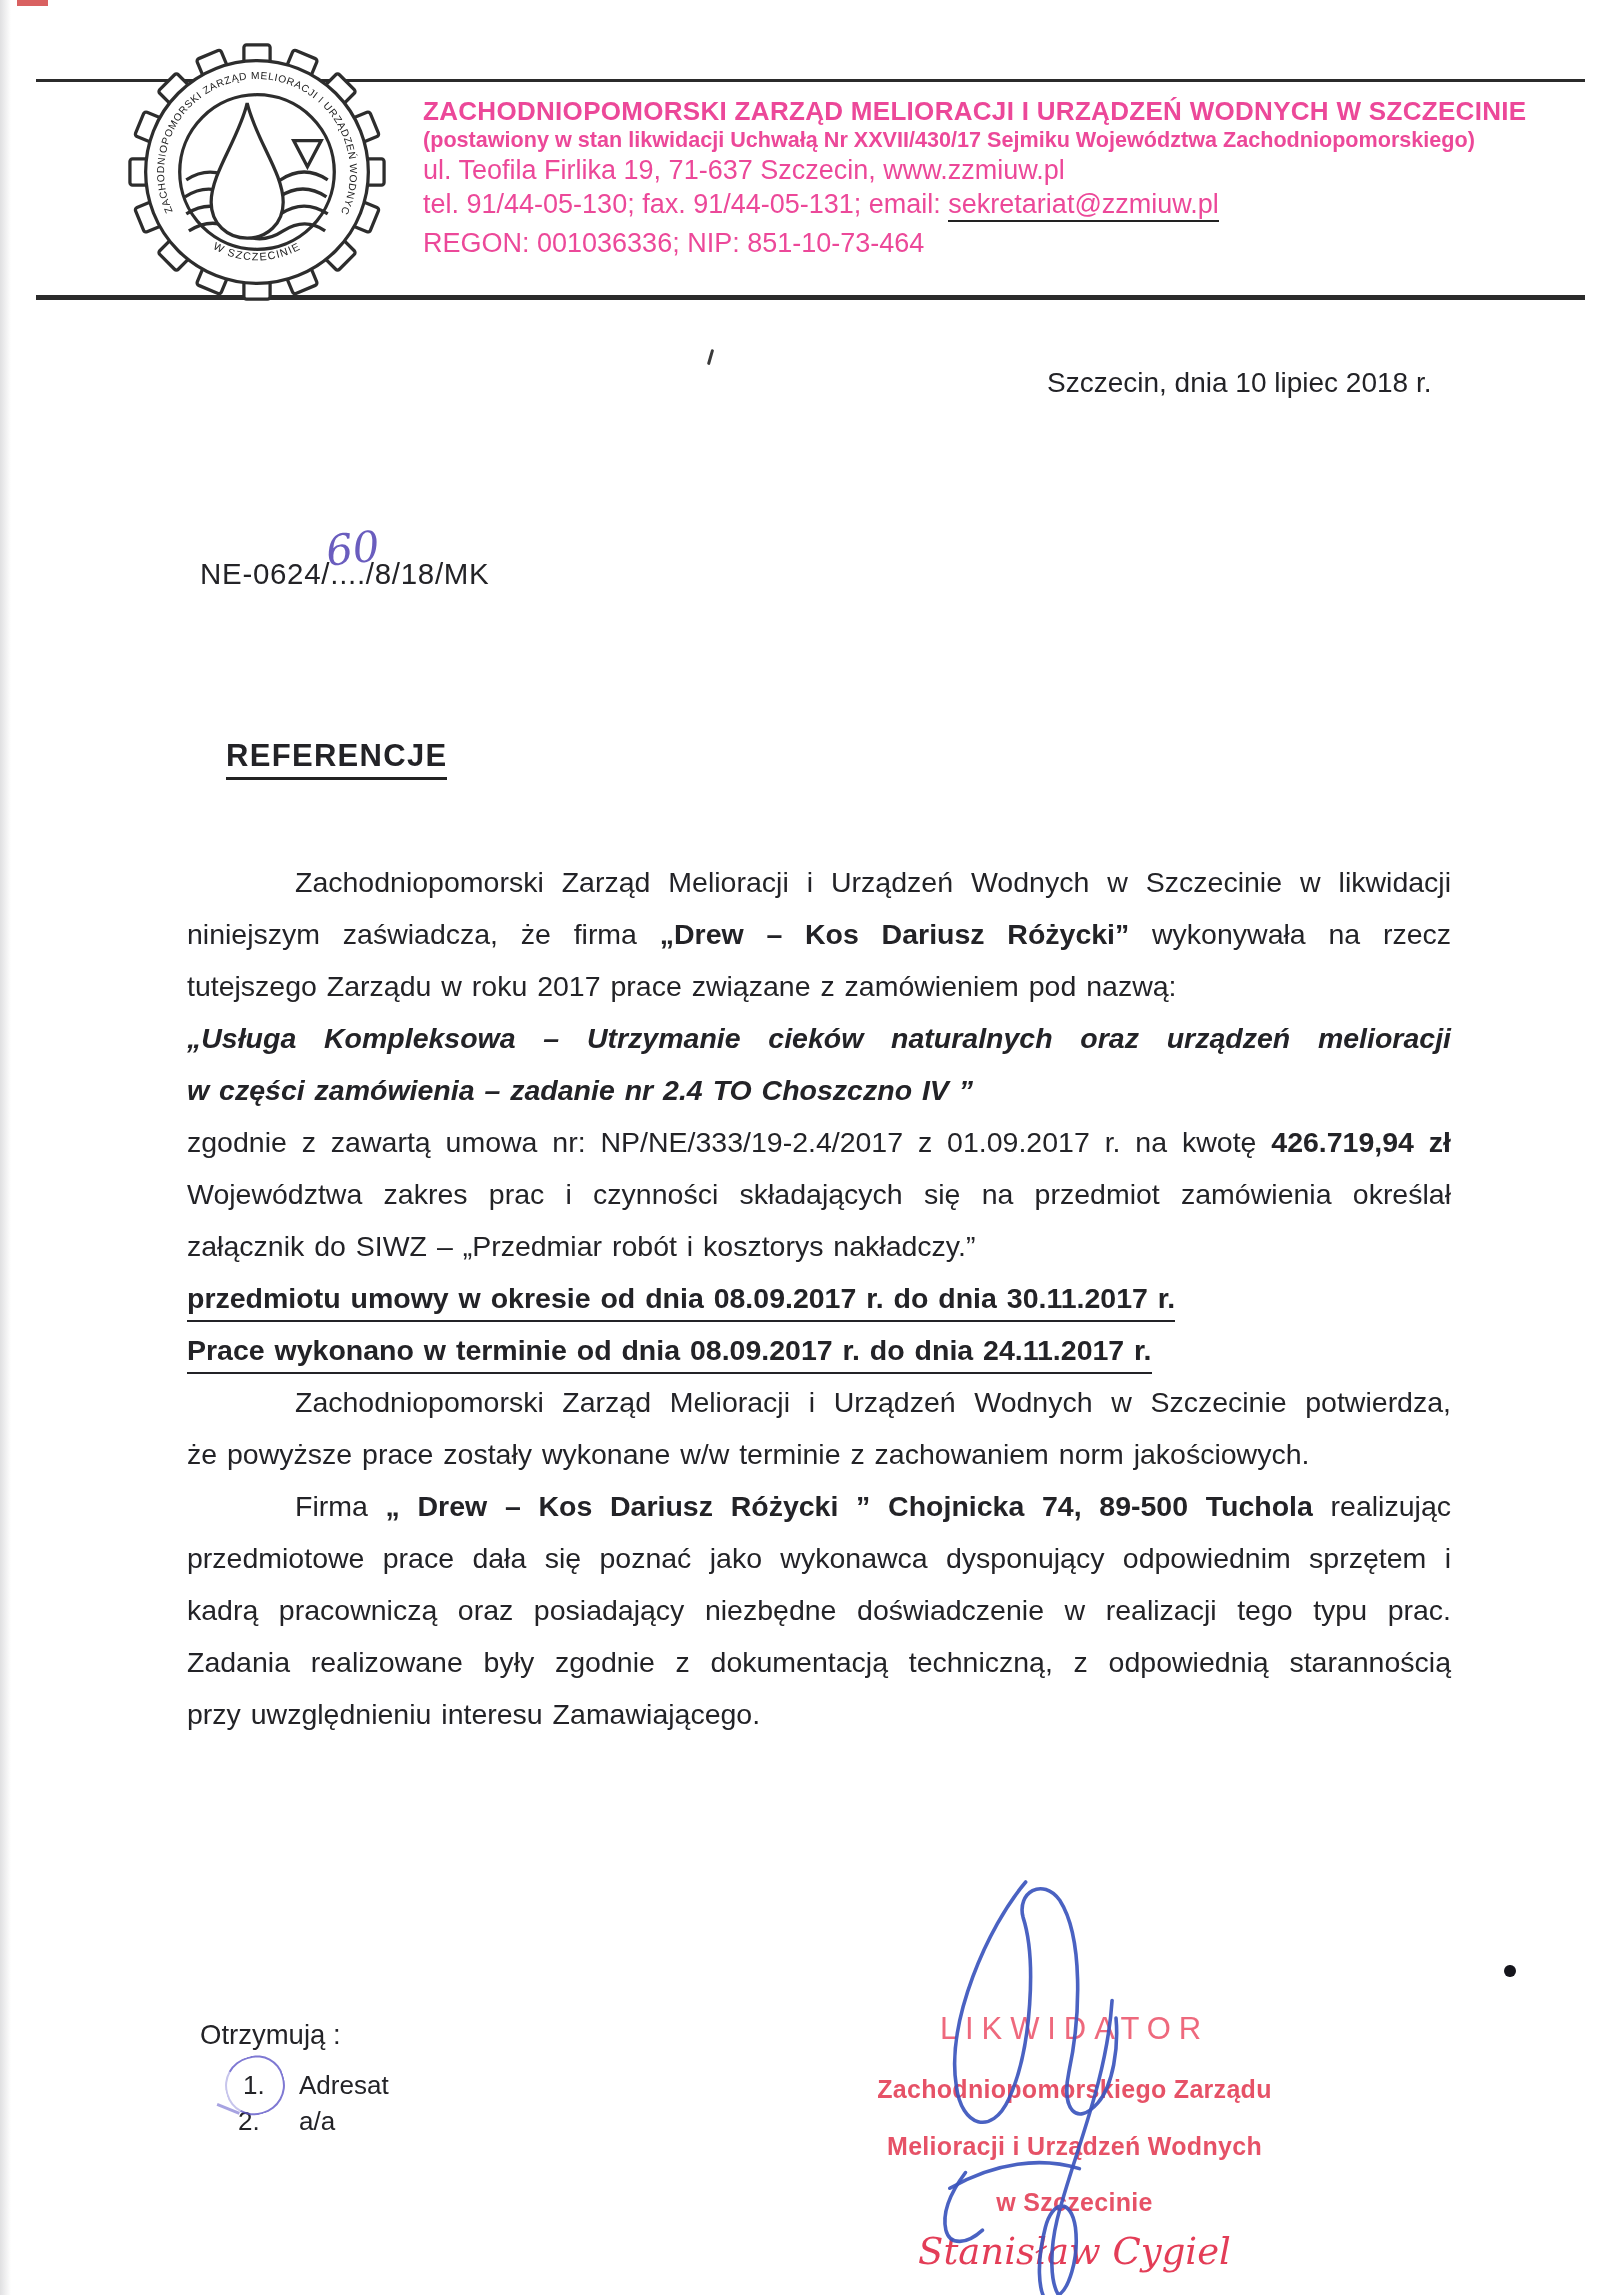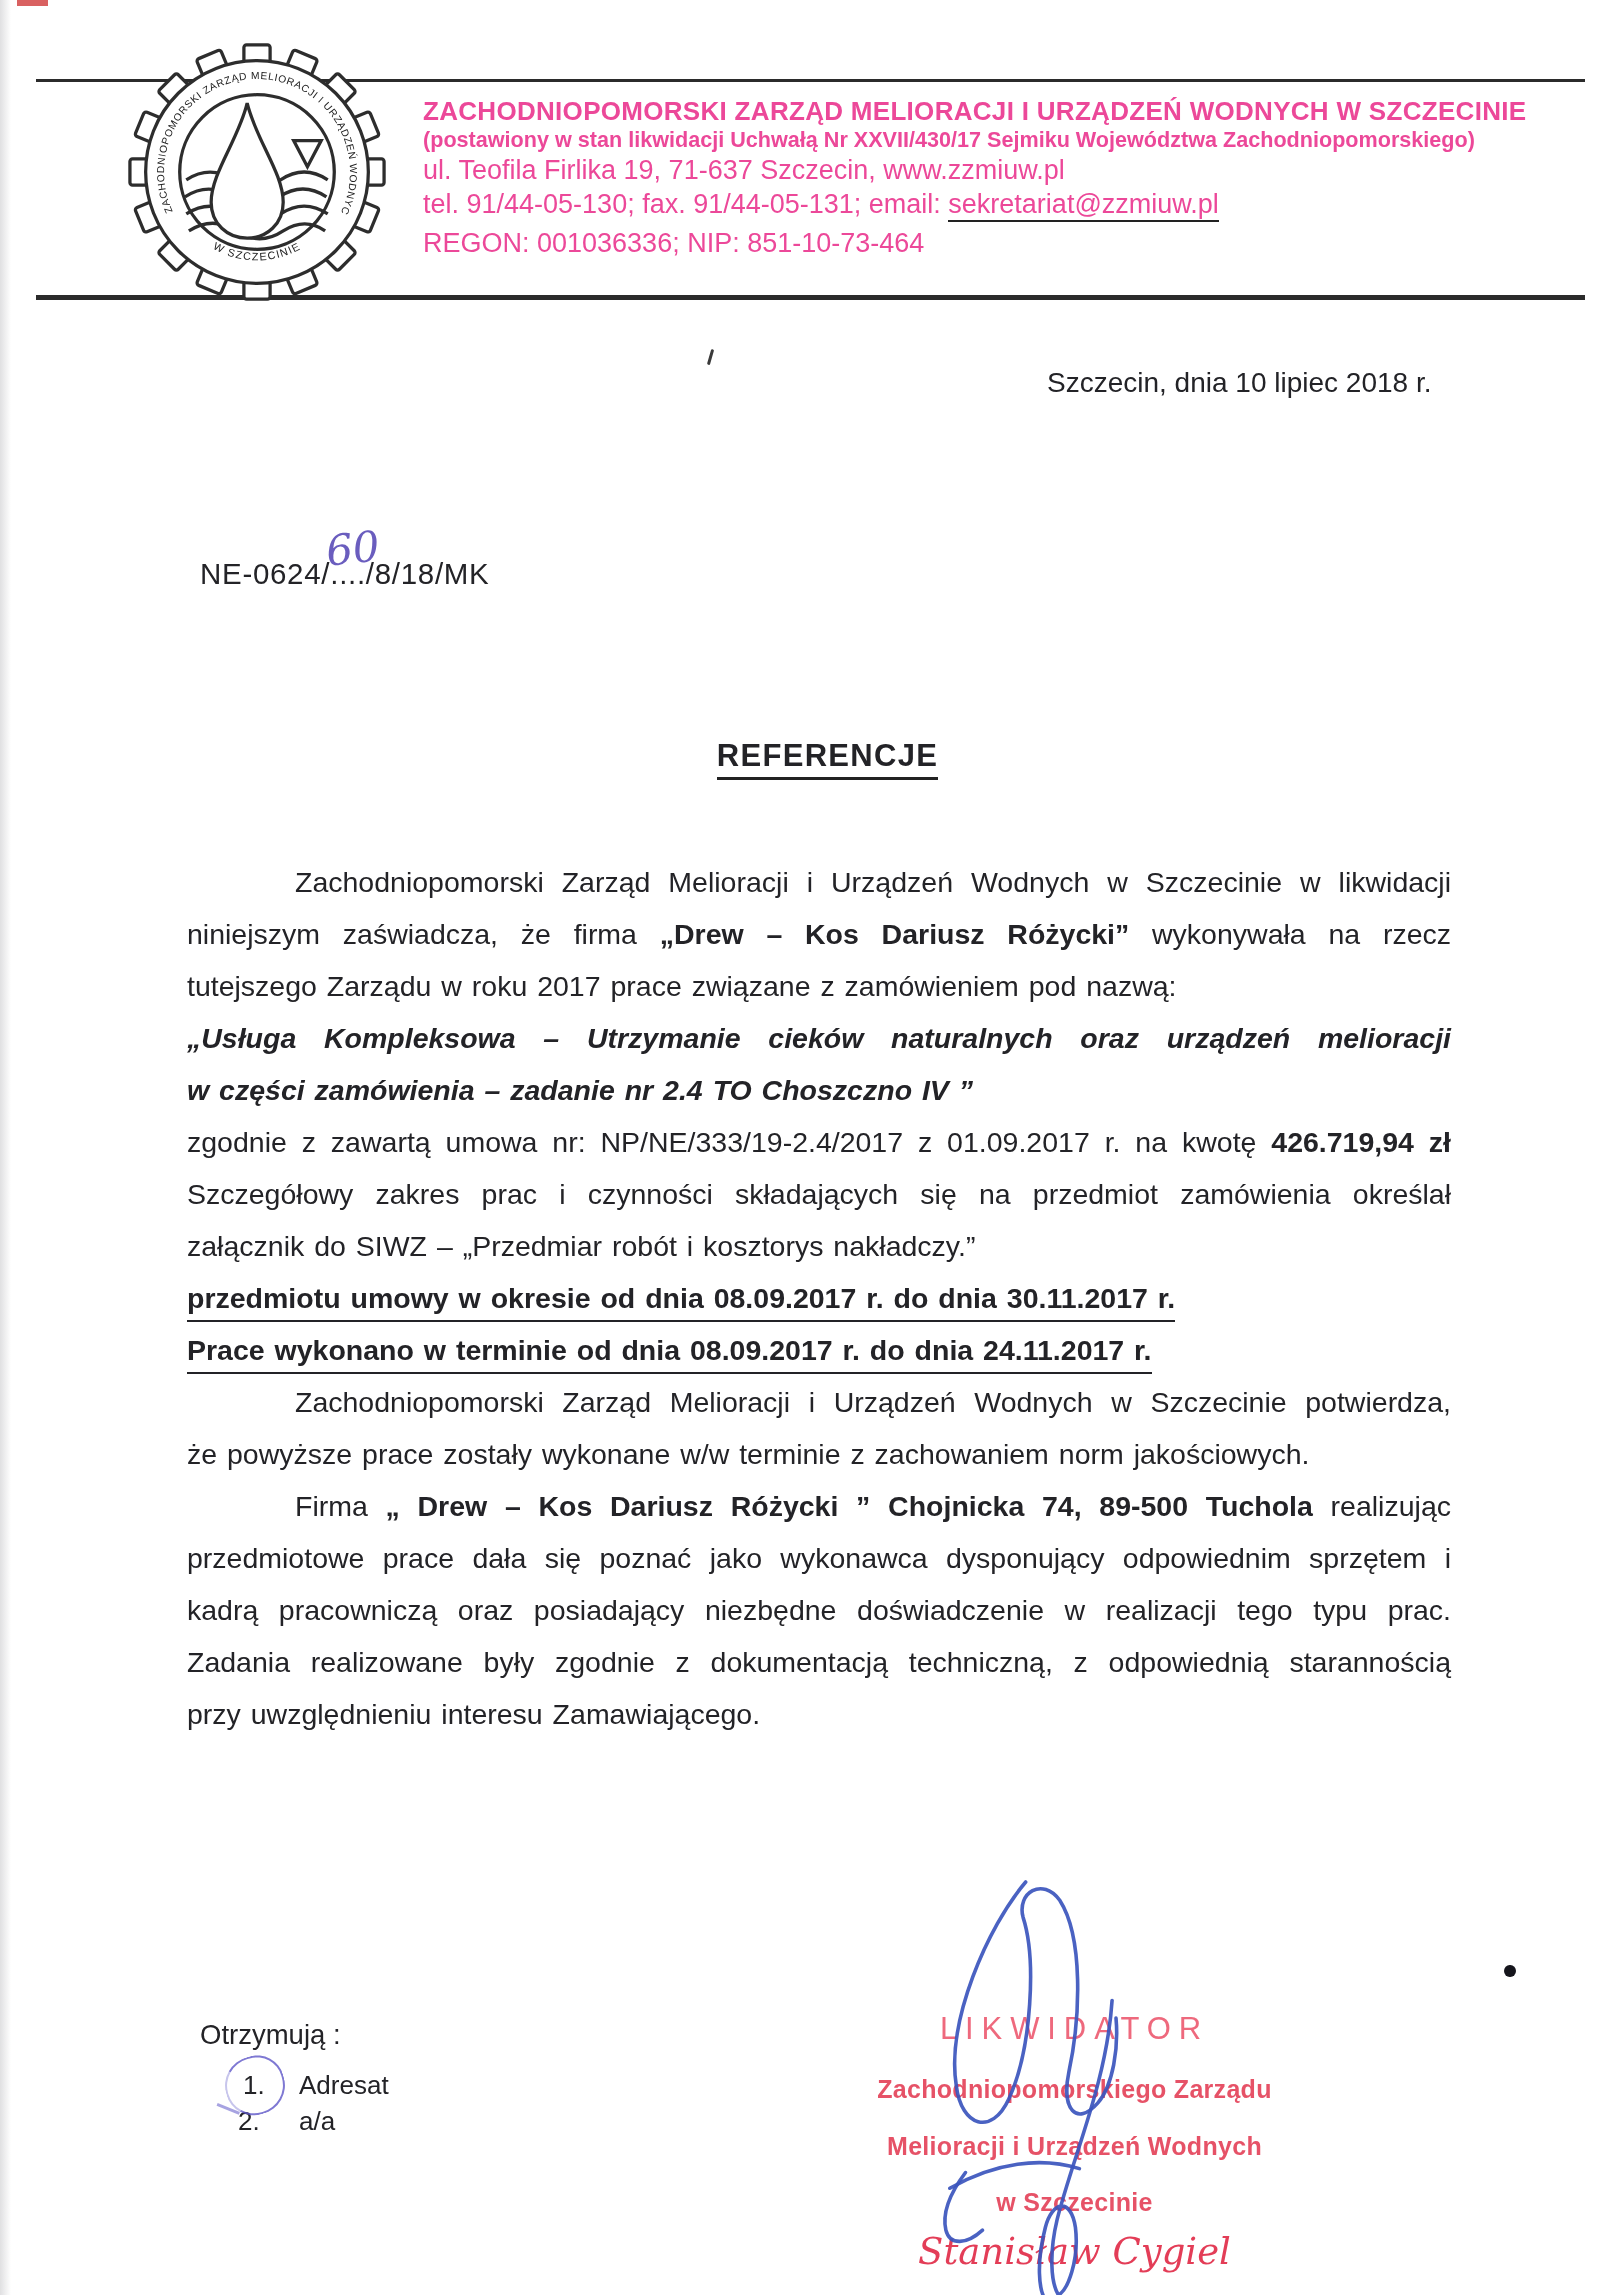--- a/index.html
+++ b/index.html
@@ -29,21 +29,21 @@
   .email-underline{border-bottom:2.6px solid #222;padding-bottom:1.3px;}
 
   #date{position:absolute;left:1047px;top:367px;font-size:28px;white-space:nowrap;}
   #tick{position:absolute;left:709px;top:349px;width:2.6px;height:16.4px;background:#3a3a3a;
         transform:rotate(16deg);border-radius:1.3px;}
 
   #refline{position:absolute;left:200px;top:557px;font-size:29.5px;letter-spacing:0.7px;white-space:nowrap;}
   #ref-hand{position:absolute;left:326px;top:524px;font-size:42px;color:var(--ink-violet,#5a4cb8);
         font-family:"DejaVu Serif",serif;font-style:italic;transform:rotate(-6deg);opacity:.9;z-index:3;}
 
-  #title{position:absolute;left:183px;top:738px;width:1264px;text-align:center;}
+  #title{position:absolute;left:201px;top:738px;width:1264px;text-align:left;}
   #title .t{display:inline-block;margin-left:25px;font-size:31px;font-weight:700;letter-spacing:1.3px;
         border-bottom:3.9px solid #222;padding-bottom:3.3px;}
 
   
   #body-lines{position:absolute;left:187px;top:856px;width:1264px;font-size:28.5px;color:#232327;}
   .line{height:52px;line-height:52px;word-spacing:2px;}
   .line.justify{text-align:justify;text-align-last:justify;}
   .line.indent{text-indent:108px;}
   .line.bi{font-weight:700;font-style:italic;}
   .line.bu{font-weight:700;}
@@ -141,21 +141,21 @@
 
   <div id="title"><span class="t">REFERENCJE</span></div>
 
   <div id="body-lines">
       <div class="line justify indent"><span class="inner"><span>Zachodniopomorski Zarząd Melioracji i Urządzeń Wodnych w Szczecinie w likwidacji</span></span></div>
       <div class="line justify"><span class="inner"><span>niniejszym zaświadcza, że firma </span><span class="seg-b">„Drew – Kos Dariusz Różycki”</span><span>  wykonywała na rzecz</span></span></div>
       <div class="line"><span class="inner"><span>tutejszego Zarządu w roku 2017 prace związane z zamówieniem pod nazwą:</span></span></div>
       <div class="line justify bi"><span class="inner"><span>„Usługa Kompleksowa – Utrzymanie cieków naturalnych oraz urządzeń melioracji</span></span></div>
       <div class="line bi"><span class="inner"><span>w części zamówienia – zadanie nr 2.4  TO Choszczno IV ”</span></span></div>
       <div class="line justify"><span class="inner"><span>zgodnie z zawartą umowa nr: NP/NE/333/19-2.4/2017 z 01.09.2017 r. na kwotę </span><span class="seg-b">426.719,94 zł</span></span></div>
-      <div class="line justify"><span class="inner"><span>Szczegółowy zakres prac i czynności składających się na przedmiot zamówienia określał</span></span></div>
+      <div class="line justify"><span class="inner"><span>Województwa zakres prac i czynności składających się na przedmiot zamówienia określał</span></span></div>
       <div class="line"><span class="inner"><span>załącznik do SIWZ – „Przedmiar robót i kosztorys nakładczy.”</span></span></div>
       <div class="line bu"><span class="inner"><span>przedmiotu umowy w okresie od dnia 08.09.2017 r. do dnia 30.11.2017 r.</span></span></div>
       <div class="line bu"><span class="inner"><span>Prace wykonano w terminie od dnia 08.09.2017 r. do dnia 24.11.2017 r.</span></span></div>
       <div class="line justify indent"><span class="inner"><span>Zachodniopomorski Zarząd Melioracji i Urządzeń Wodnych w Szczecinie potwierdza,</span></span></div>
       <div class="line"><span class="inner"><span>że powyższe prace zostały wykonane w/w terminie z zachowaniem norm jakościowych.</span></span></div>
       <div class="line justify indent"><span class="inner"><span>Firma </span><span class="seg-b">„ Drew – Kos Dariusz Różycki ” Chojnicka 74, 89-500 Tuchola</span><span> realizując</span></span></div>
       <div class="line justify"><span class="inner"><span>przedmiotowe prace dała się poznać jako wykonawca dysponujący odpowiednim sprzętem i</span></span></div>
       <div class="line justify"><span class="inner"><span>kadrą pracowniczą oraz posiadający niezbędne doświadczenie w realizacji tego typu prac.</span></span></div>
       <div class="line justify"><span class="inner"><span>Zadania realizowane były zgodnie z dokumentacją techniczną, z odpowiednią starannością</span></span></div>
       <div class="line"><span class="inner"><span>przy uwzględnieniu interesu Zamawiającego.</span></span></div>

